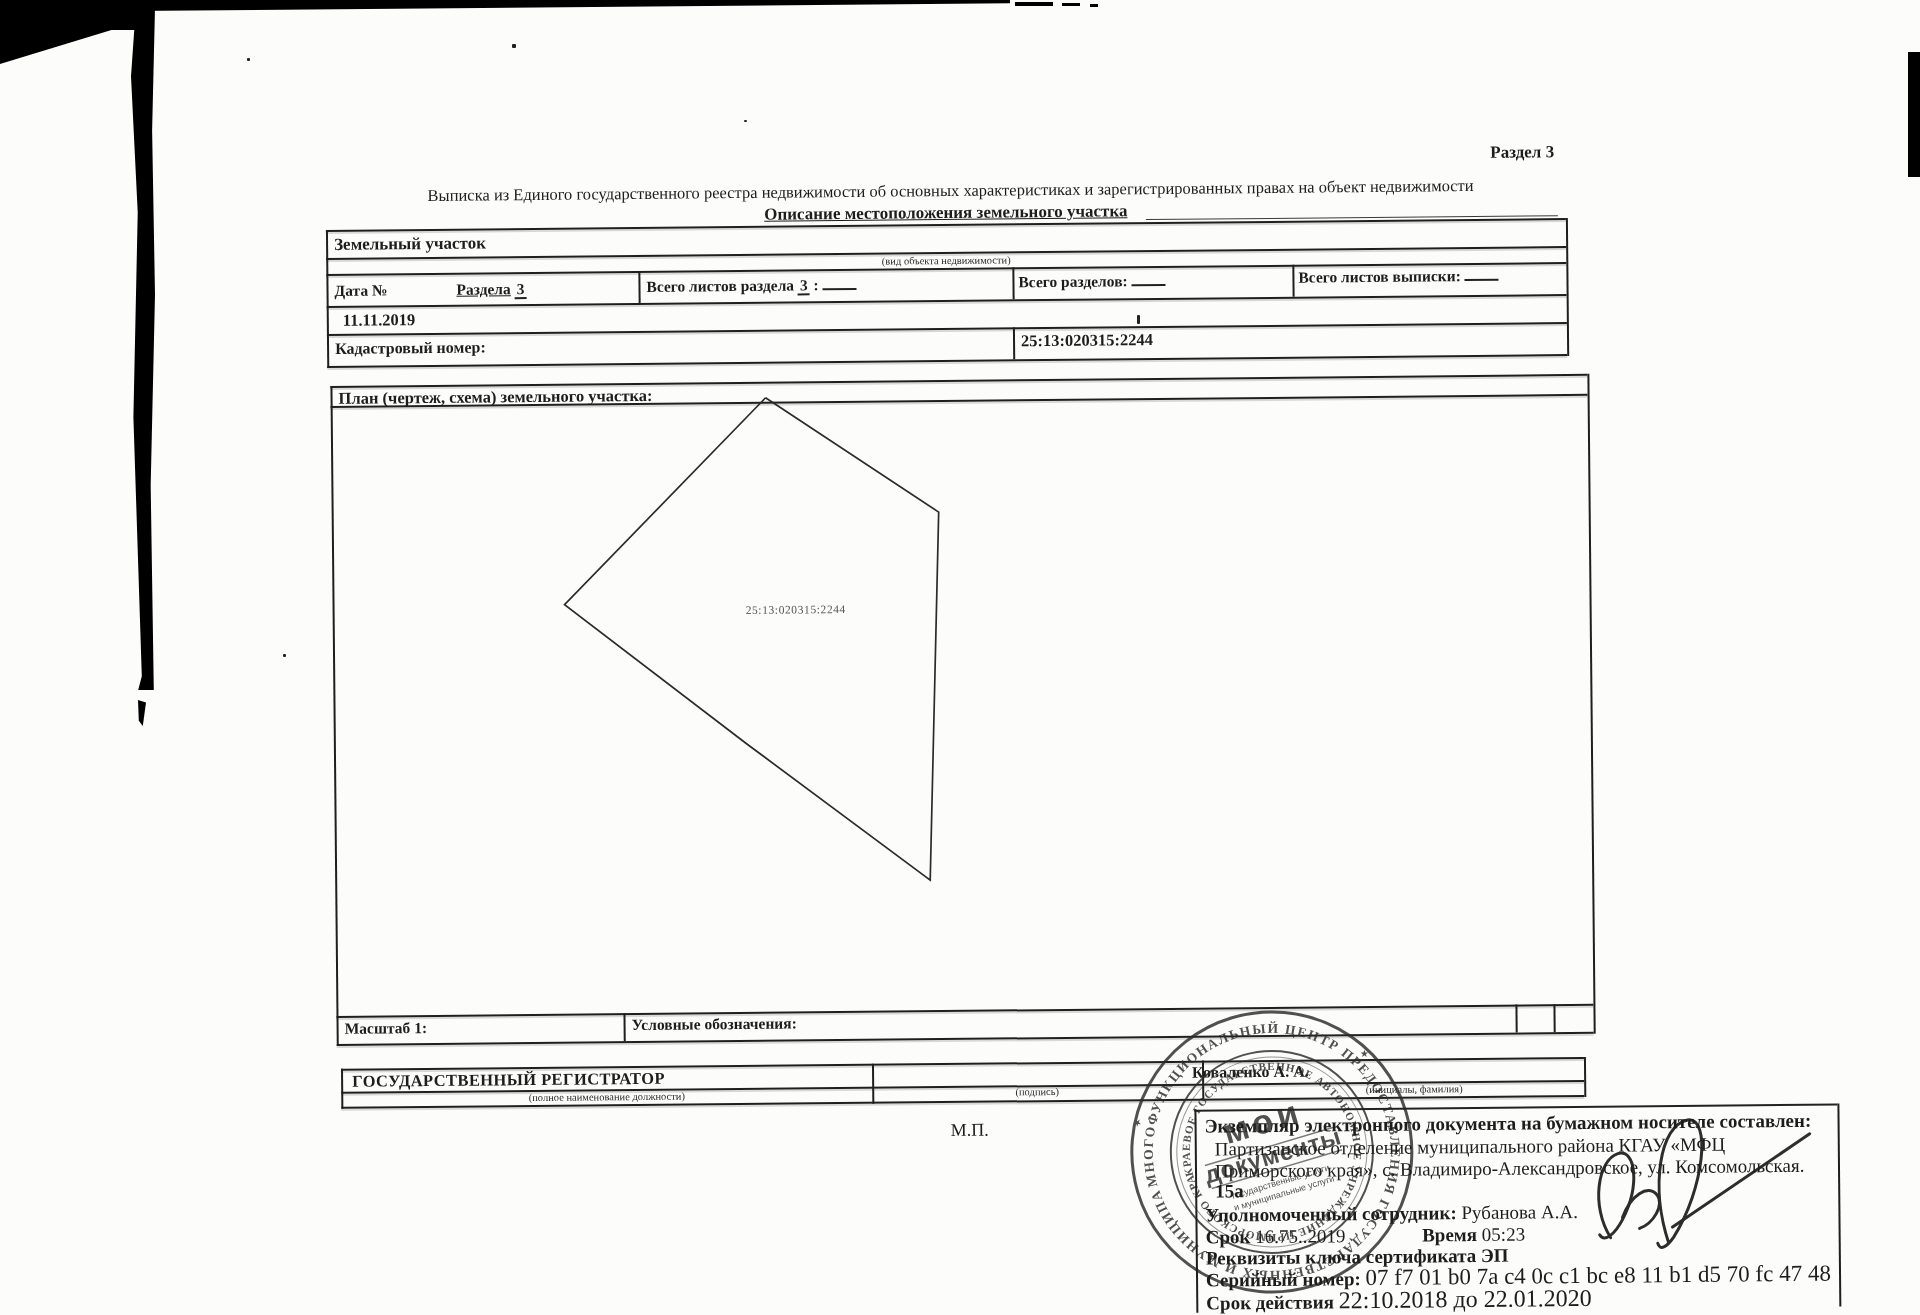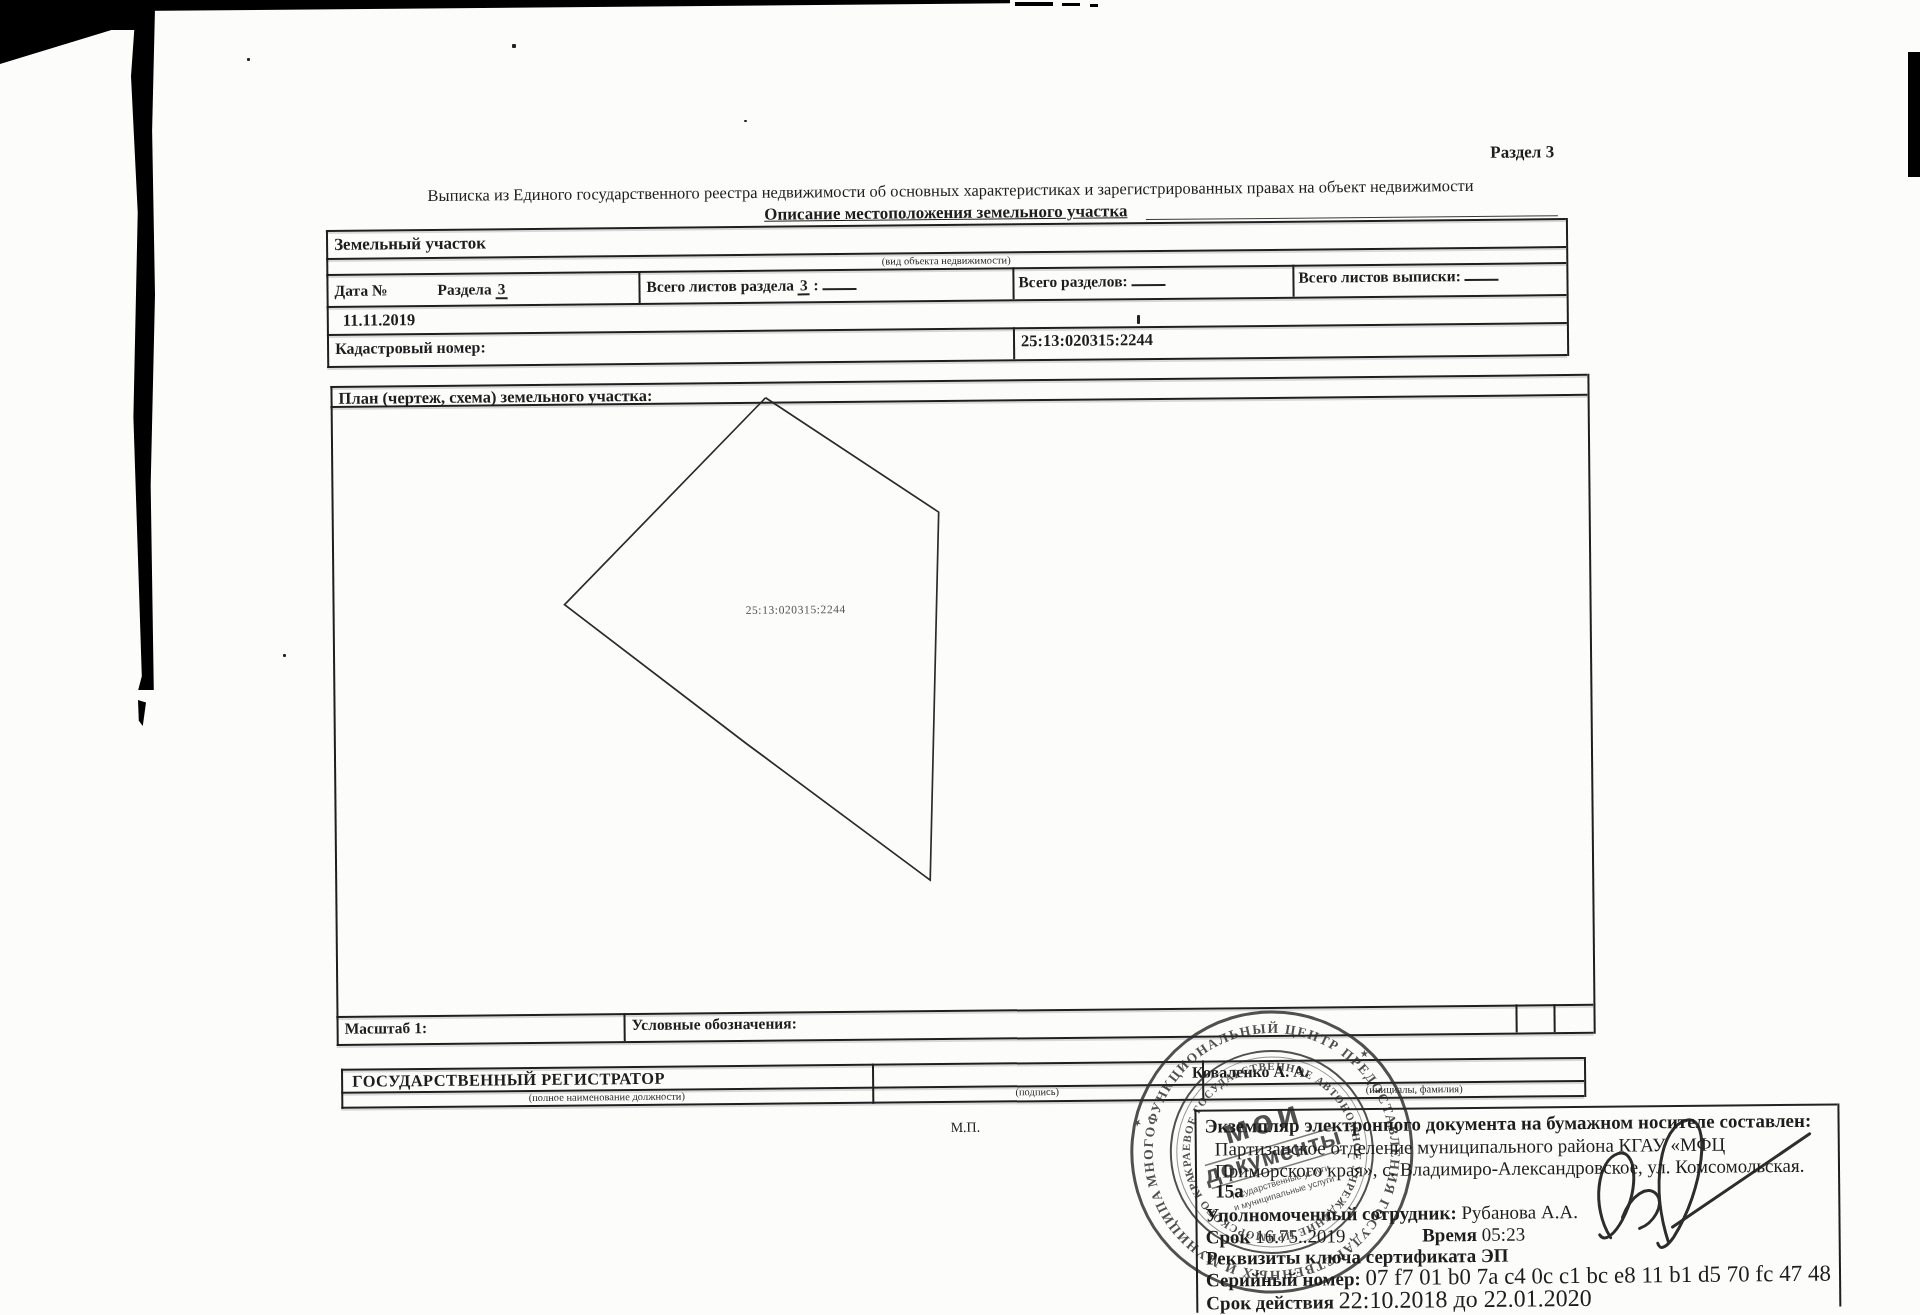--- a/index.html
+++ b/index.html
@@ -48,21 +48,21 @@
     <div class="vline" style="left:642px;top:268px;height:32px;"></div>
     <div class="vline" style="left:1016px;top:268px;height:32px;"></div>
     <div class="vline" style="left:1296px;top:268px;height:32px;"></div>
     <div class="vline" style="left:1016px;top:328px;height:32px;"></div>
 
     <div class="t b" style="left:338px;top:229px;font-size:17px;">Земельный участок</div>
     <div class="t small" style="left:330px;top:255px;width:1240px;text-align:center;">(вид объекта недвижимости)</div>
 
     <div class="t b" style="left:338px;top:276px;font-size:15.5px;">
       <span>Дата №</span>
-      <span style="margin-left:46px;">Раздела</span>
+      <span style="margin-left:65px;text-decoration:underline;">Раздела</span>
       <span class="ul3">3</span>
     </div>
     <div class="t b" style="left:650px;top:274px;font-size:15.5px;">
       <span>Всего листов раздела</span>
       <span class="ul3">3</span>
       <span>:</span>
       <span class="blank"></span>
     </div>
     <div class="t b" style="left:1022px;top:273px;font-size:15.5px;">
       <span>Всего разделов:</span>
@@ -110,21 +110,21 @@
     <div class="vline" style="left:868px;top:1063px;height:40px;"></div>
     <div class="vline" style="left:1198px;top:1063px;height:40px;"></div>
 
     <div class="t b" style="left:348px;top:1066px;font-size:16.5px;letter-spacing:.4px;">ГОСУДАРСТВЕННЫЙ РЕГИСТРАТОР</div>
     <div class="t small" style="left:337px;top:1088px;width:531px;text-align:center;">(полное наименование должности)</div>
     <div class="t small" style="left:868px;top:1087px;width:330px;text-align:center;">(подпись)</div>
     <div class="t b" style="left:1188px;top:1066px;font-size:16px;">Коваленко А. А.</div>
     <div class="t small" style="left:1260px;top:1088px;width:300px;text-align:center;">(инициалы, фамилия)</div>
   </div>
 
-  <div class="t" style="left:946px;top:1120px;font-size:14px;">М.П.</div>
+  <div class="t" style="left:946px;top:1120px;font-size:18px;">М.П.</div>
 
   <svg style="left:1095px;top:985px;opacity:.82;" width="345" height="340" viewBox="0 0 345 340">
     <g transform="translate(172,170) rotate(-16)" fill="none" stroke="#2b2b2b">
       <circle r="140" stroke-width="3"></circle>
       <circle r="101" stroke-width="2"></circle>
       <circle r="95" stroke-width="1" opacity=".6"></circle>
       <defs>
         <path id="ringO" d="M -119,0 A 119,119 0 1 1 119,0 A 119,119 0 1 1 -119,0"></path>
         <path id="ringI" d="M -82,0 A 82,82 0 1 1 82,0 A 82,82 0 1 1 -82,0"></path>
       </defs>

